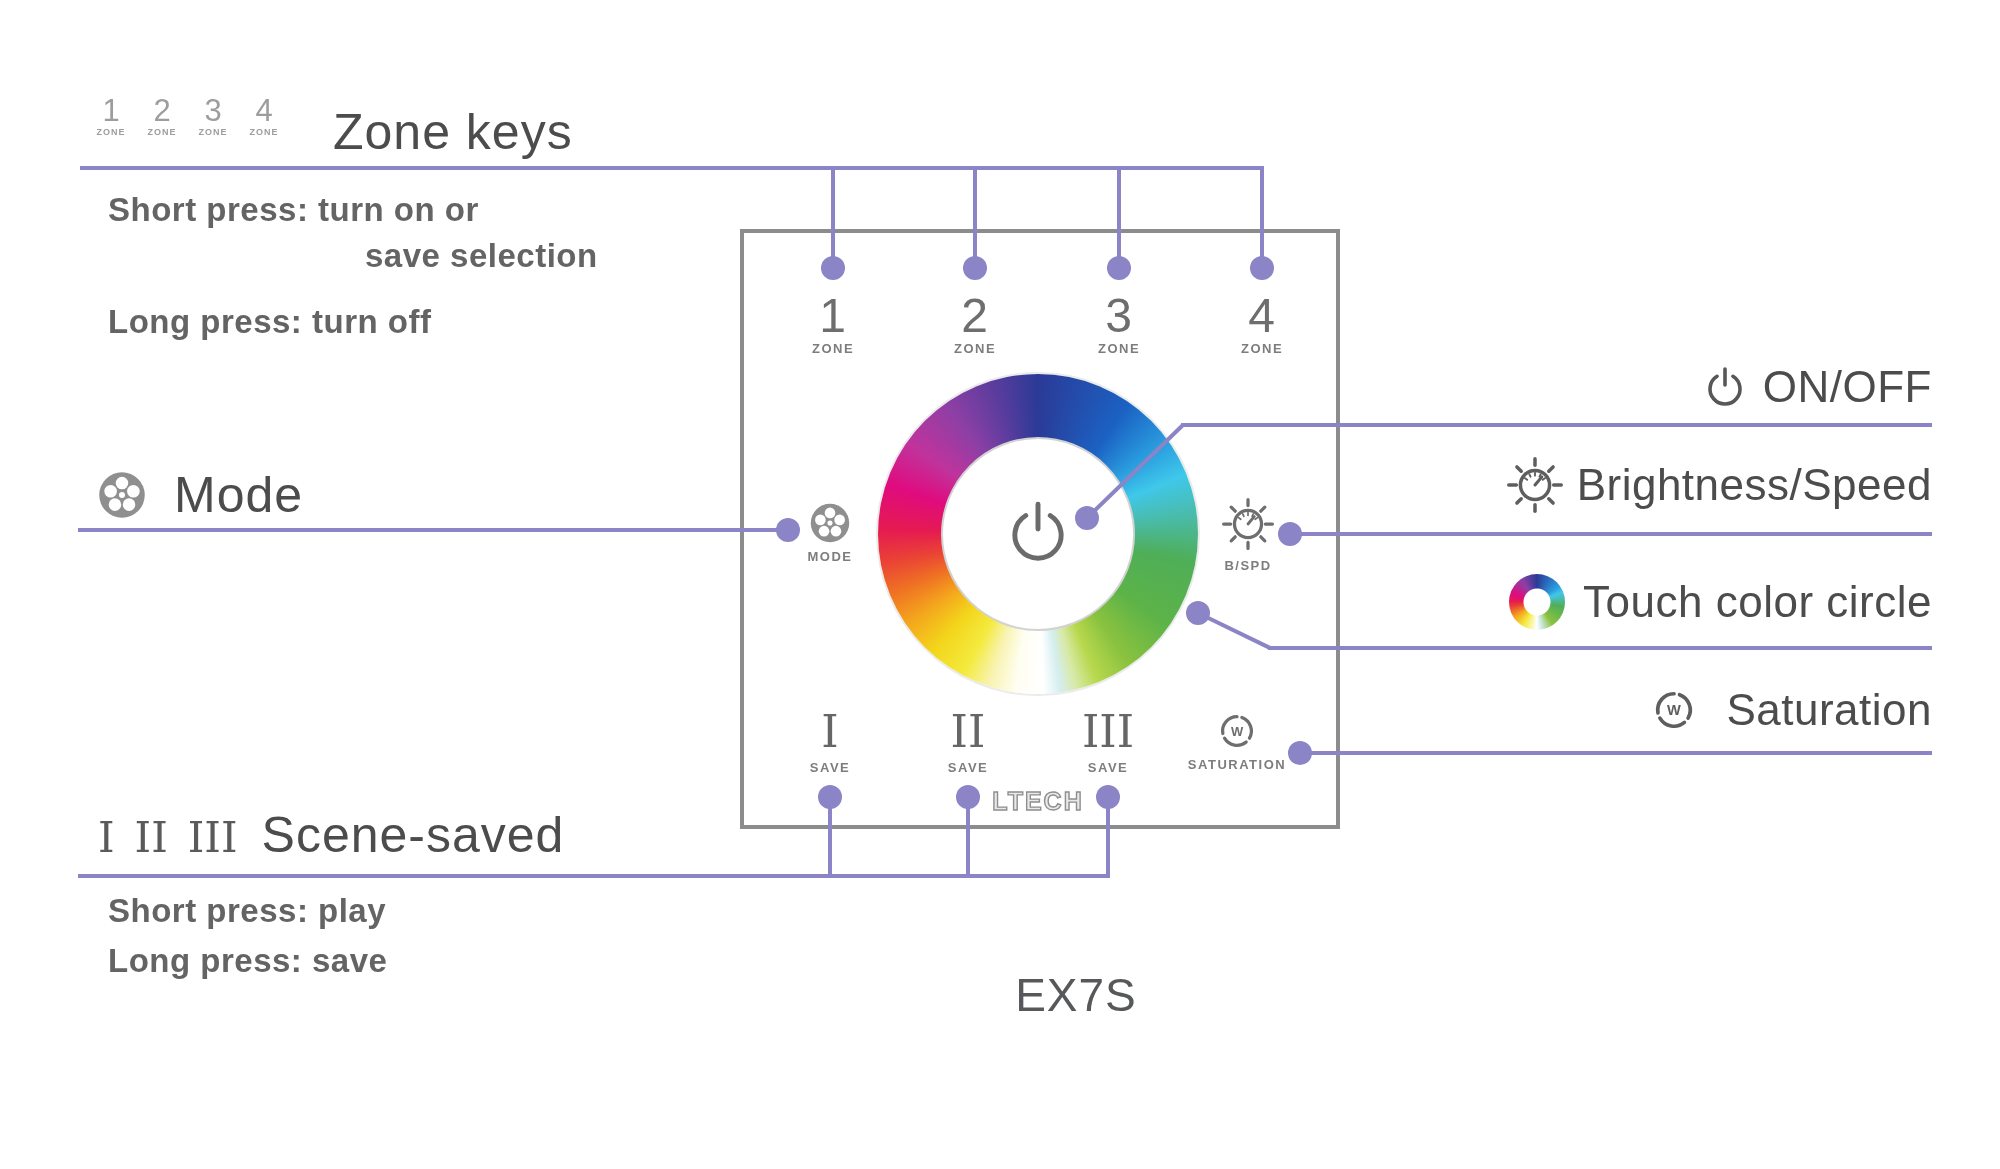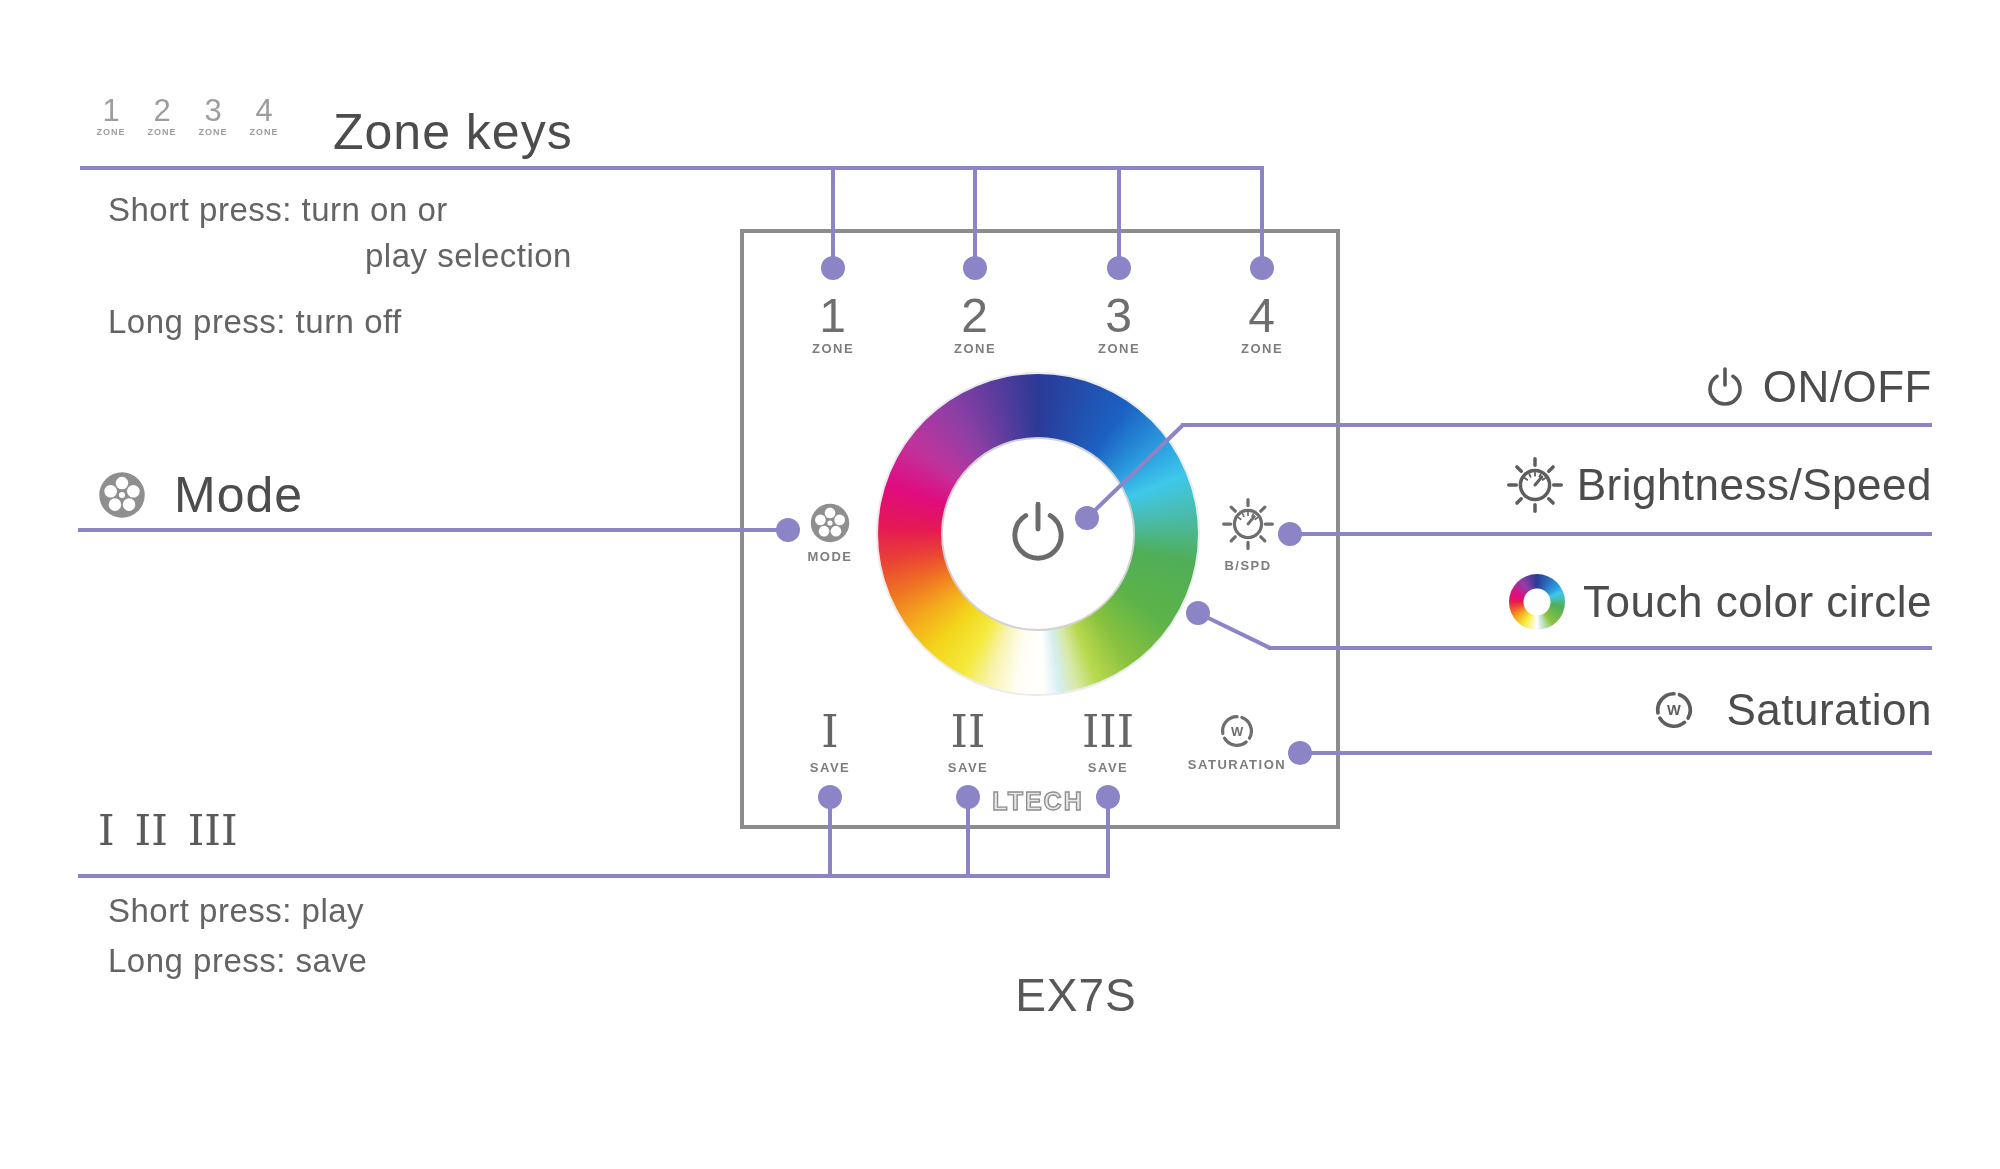--- a/index.html
+++ b/index.html
@@ -7,21 +7,21 @@
          font-family:"Liberation Sans","DejaVu Sans",sans-serif;color:#4f4f4f;}
   .abs{position:absolute;}
   
   .cline{position:absolute;background:#8b84c6;z-index:5;}
   .cline.h{height:4px;}
   .cline.v{width:4px;}
   .cline.diag{height:4px;transform-origin:0 50%;}
   .cdot{position:absolute;width:24px;height:24px;border-radius:50%;background:#8b84c6;z-index:6;}
   
   .title-txt{font-size:50px;font-weight:400;color:#4c4c4c;letter-spacing:1px;white-space:nowrap;}
-  .body-txt{font-size:33px;font-weight:400;color:#646464;letter-spacing:0.5px;white-space:nowrap;}
+  .body-txt{font-size:33px;font-weight:700;color:#646464;letter-spacing:0.5px;white-space:nowrap;}
   .right-row{position:absolute;right:68px;display:flex;align-items:center;gap:14px;z-index:4;}
   .right-label{font-size:44px;font-weight:400;color:#4c4c4c;letter-spacing:0.5px;white-space:nowrap;}
   
   #panel{position:absolute;left:740px;top:229px;width:600px;height:600px;box-sizing:border-box;
          border:4px solid #8c8c8c;background:#ffffff;z-index:1;}
   .key-num{position:absolute;width:120px;text-align:center;font-size:48px;font-weight:300;
            color:#6e6e6e;z-index:4;letter-spacing:1px;}
   .key-label{position:absolute;width:140px;text-align:center;font-size:13px;font-weight:bold;
              color:#7d7d7d;letter-spacing:1.5px;z-index:4;}
   .save-num{position:absolute;width:120px;text-align:center;font-size:44px;color:#666666;
@@ -65,21 +65,21 @@
     </div>
     <div class="mini-zone">
       <div class="n">4</div>
       <div class="z">ZONE</div>
     </div>
   </div>
 
   <div class="abs title-txt" style="left:333px;top:103px;">Zone keys</div>
 
   <div class="abs body-txt" style="left:108px;top:191px;">Short press: turn on or</div>
-  <div class="abs body-txt" style="left:365px;top:237px;">play selection</div>
+  <div class="abs body-txt" style="left:365px;top:237px;">save selection</div>
   <div class="abs body-txt" style="left:108px;top:303px;">Long press: turn off</div>
 
   <div class="abs" style="left:96px;top:466px;display:flex;align-items:center;gap:26px;">
     <span>
       <svg viewBox="0 0 48 48" width="52" height="52">
         <circle cx="24" cy="24" r="21" fill="#8f8f8f"></circle>
         <circle cx="24" cy="13" r="5.8" fill="#fff"></circle>
         <circle cx="13.5" cy="20.6" r="5.8" fill="#fff"></circle>
         <circle cx="17.5" cy="32.9" r="5.8" fill="#fff"></circle>
         <circle cx="30.5" cy="32.9" r="5.8" fill="#fff"></circle>
@@ -87,20 +87,21 @@
         <circle cx="24" cy="24" r="2.8" fill="#fff"></circle>
       </svg>
     </span>
     <span class="title-txt">Mode</span>
   </div>
 
   <div class="abs" style="left:98px;top:806px;display:flex;align-items:baseline;gap:20px;">
     <span class="roman" style="font-size:42px;">I</span>
     <span class="roman" style="font-size:42px;">II</span>
     <span class="roman" style="font-size:42px;">III</span>
+    <span class="title-txt" style="margin-left:4px;">Scene-saved</span>
   </div>
   <div class="abs body-txt" style="left:108px;top:942px;">Long press: save</div>
   <div class="abs body-txt" style="left:108px;top:892px;">Short press: play</div>
 
   <div class="right-row" style="top:362px;">
     <span>
       <svg viewBox="0 0 48 48" width="48" height="48">
         <g stroke="#575757" stroke-width="3.6" fill="none" stroke-linecap="round">
           <path d="M31.95 13.28 A15 15 0 1 1 16.05 13.28"></path>
           <line x1="24" y1="6" x2="24" y2="22"></line>

